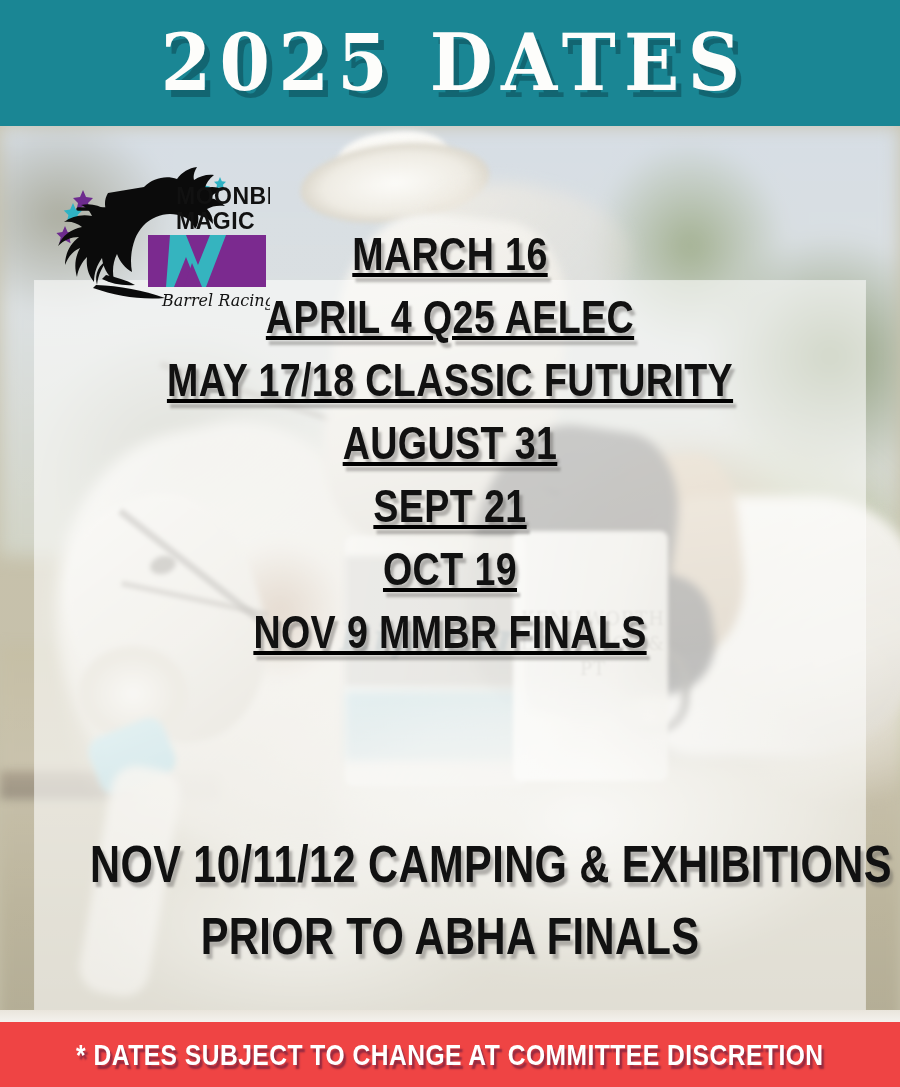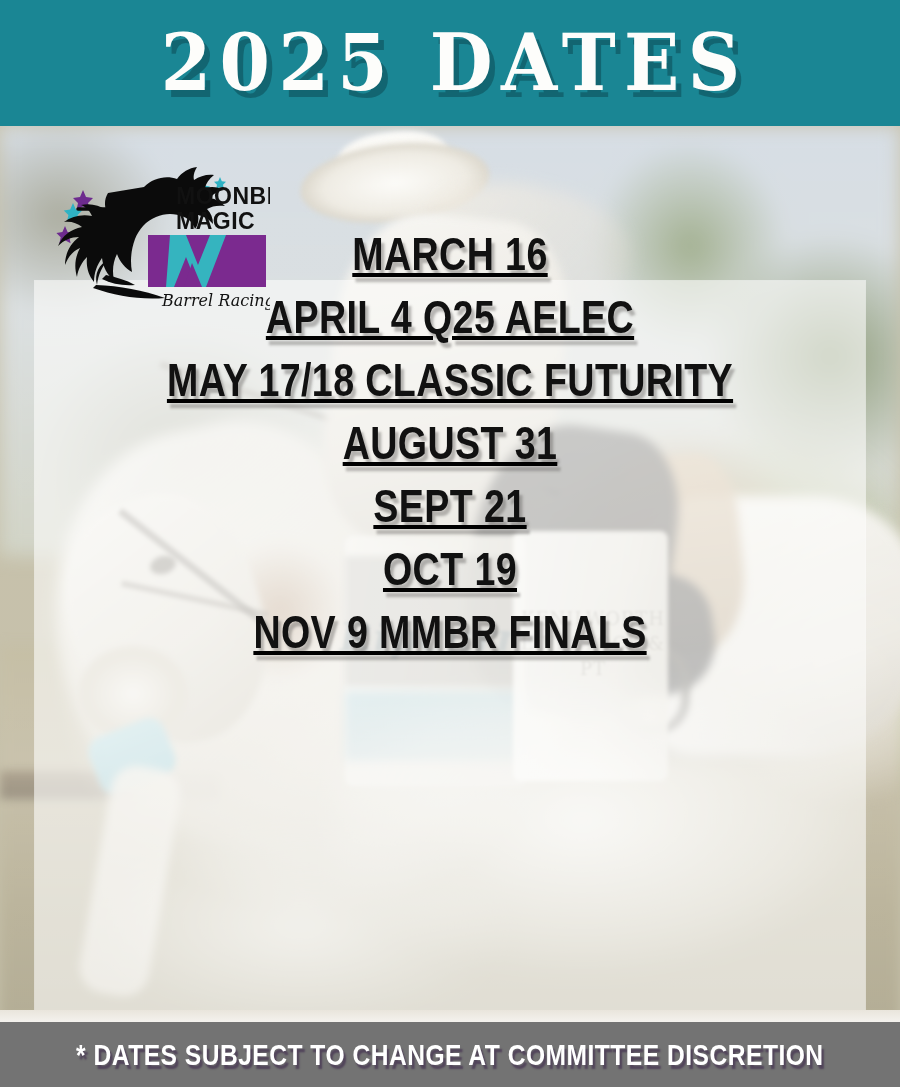--- a/index.html
+++ b/index.html
@@ -289,21 +289,21 @@
   }
   .dates-lower .date-line{font-size:52px;line-height:72px;}
 
   
   .footer-gap{
     position:absolute;left:0;top:1010px;width:900px;height:12px;
     background:linear-gradient(#e9e5dc,#f4f2ee);
   }
   .footer-band{
     position:absolute;left:0;bottom:0;width:900px;height:65px;
-    background:#737373;
+    background:#ef4444;
     display:flex;align-items:center;justify-content:center;
   }
   .footer-text{
     font-family:"Liberation Sans", sans-serif;
     font-weight:700;font-size:30px;color:#ffffff;
     letter-spacing:.6px;transform:scaleX(.82);white-space:nowrap;
     text-shadow:3px 4px 2px rgba(40,10,60,.45);
   }
 </style>
 </head>
@@ -409,19 +409,23 @@
   <div class="dates">
     <div class="date-line">MARCH 16</div>
     <div class="date-line">APRIL 4 Q25 AELEC</div>
     <div class="date-line">MAY 17/18 CLASSIC FUTURITY</div>
     <div class="date-line">AUGUST 31</div>
     <div class="date-line">SEPT 21</div>
     <div class="date-line">OCT 19</div>
     <div class="date-line">NOV 9 MMBR FINALS</div>
   </div>
 
+  <div class="dates-lower">
+    <div class="date-line">NOV 10/11/12  CAMPING &amp; EXHIBITIONS</div>
+    <div class="date-line">PRIOR TO ABHA FINALS</div>
+  </div>
 
   <div class="footer-gap"></div>
   <div class="footer-band">
     <div class="footer-text">* DATES SUBJECT TO CHANGE AT COMMITTEE DISCRETION</div>
   </div>
 
 </div>
 
 </body></html>

